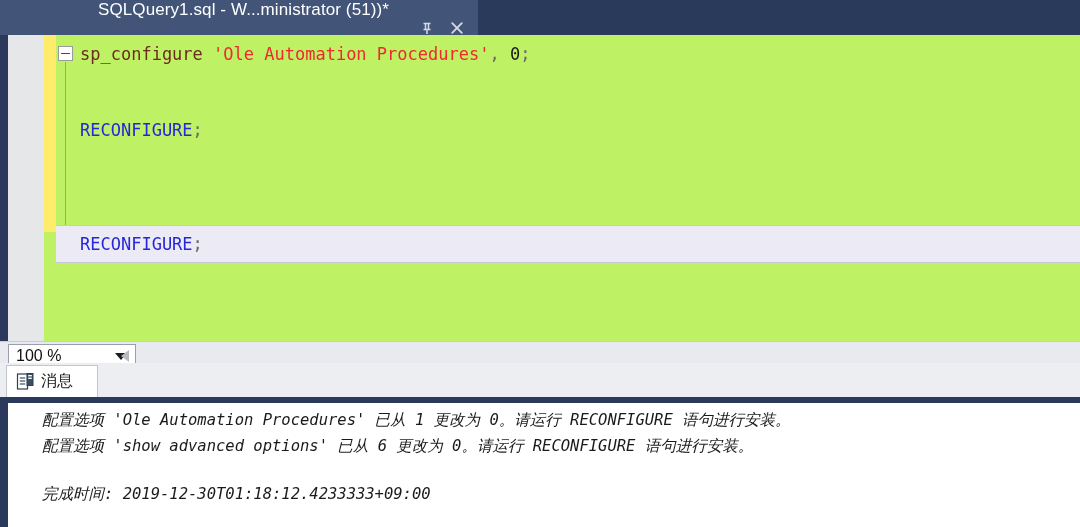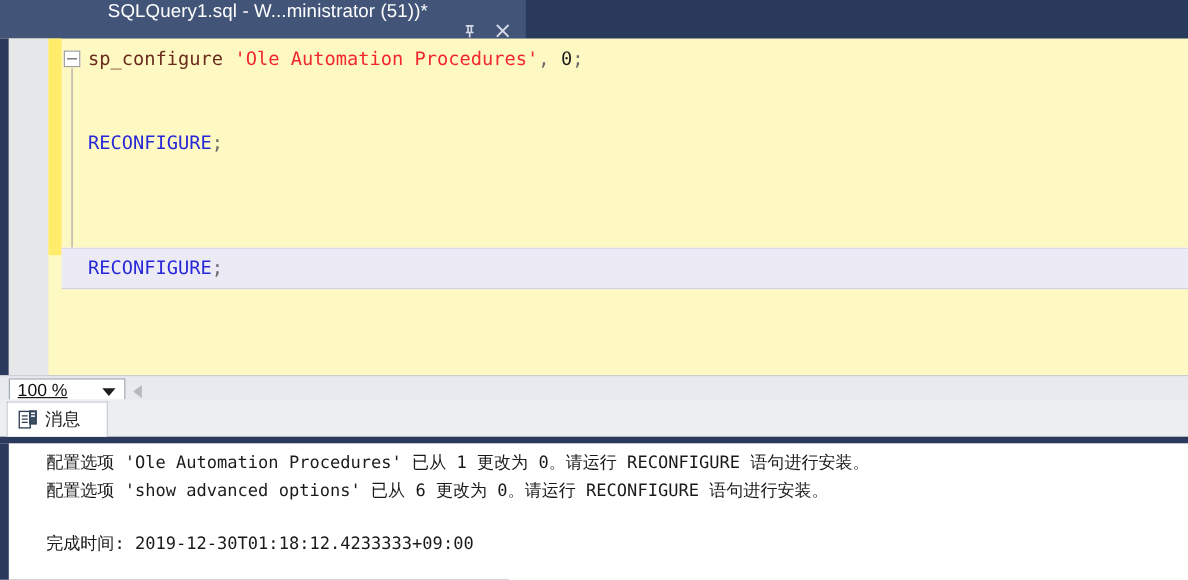--- a/index.html
+++ b/index.html
@@ -54,21 +54,21 @@
   .pin-icon, .close-icon {
     width: 16px; height: 16px;
     display: block;
   }
 
   
   .editor {
     position: absolute;
     left: 0; top: 35px;
     width: 1080px; height: 306px;
-    background: #fef9c3;
+    background: #bef264;
   }
   .ed-leftborder {
     position: absolute;
     left: 0; top: 0;
     width: 8px; height: 306px;
     background: #2b3a5c;
   }
   .ed-indicator {
     position: absolute;
     left: 8px; top: 0;
@@ -139,27 +139,26 @@
     position: absolute;
     left: 0; top: 341px;
     width: 1080px; height: 28px;
     background: #e8eaef;
     border-top: 1px solid #c8ccd4;
     box-sizing: border-box;
   }
   .zoom-select {
     position: absolute;
     left: 8px; top: 2px;
-    width: 106px; height: 24px;
+    width: 128px; height: 24px;
     background: #ffffff;
     border: 1px solid #9aa0ab;
     box-sizing: border-box;
     display: flex;
     align-items: center;
-    text-decoration: underline;
   }
   .zoom-value {
     font-size: 16px;
     color: #101010;
     padding-left: 7px;
     font-family: "Liberation Sans", sans-serif;
   }
   .zoom-arrow {
     margin-left: auto;
     margin-right: 8px;
@@ -219,21 +218,21 @@
   .msg-lines {
     position: absolute;
     left: 42px; top: 4px;
     right: 0;
     font-family: "DejaVu Sans Mono", "Liberation Mono", monospace;
     font-size: 15.5px;
     color: #1a1a1a;
     line-height: 26px;
     white-space: pre;
   }
-  .msg-line { height: 26px; }
+  .msg-line { height: 26px; font-style: italic; }
   .msg-spacer { height: 22px; }
 </style>
 </head>
 <body>
 
 <div id="app">
 
   <div class="tabstrip">
     <div class="tab-active">
       <span class="tab-title">SQLQuery1.sql - W...ministrator (51))*</span>

